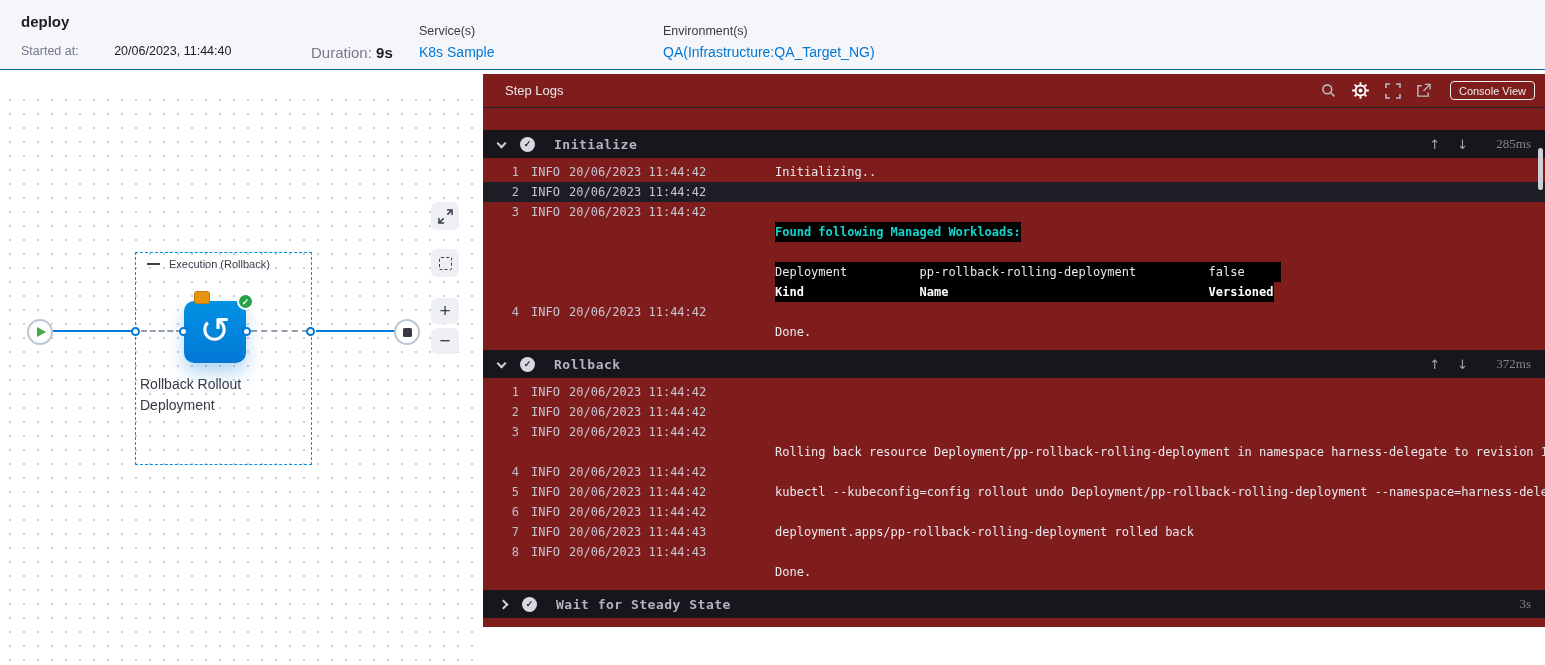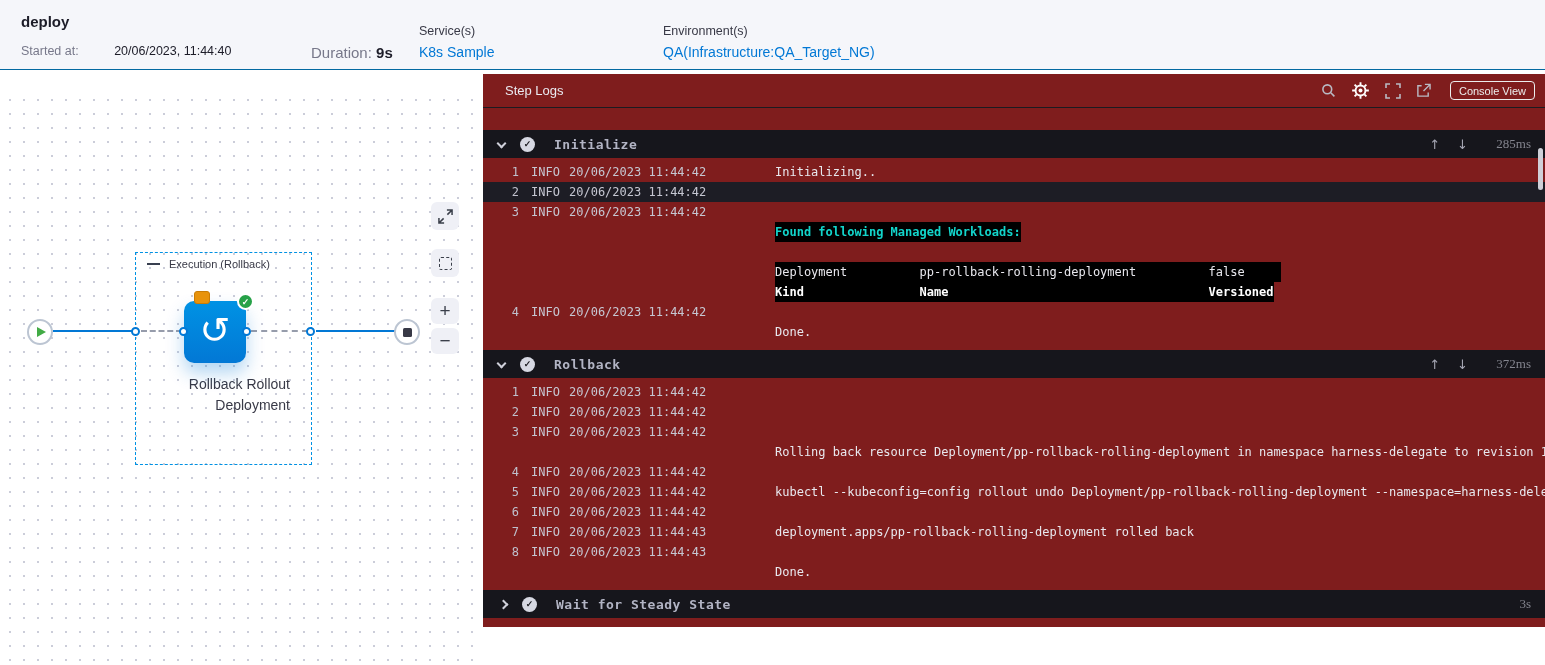--- a/index.html
+++ b/index.html
@@ -46,21 +46,21 @@
 
   .step-node { position:absolute; left:184px; top:211px; width:62px; height:62px; border-radius:10px;
     background:linear-gradient(180deg,#0092e4,#0278d5); display:flex; align-items:center; justify-content:center;
     box-shadow:0 10px 18px rgba(2,120,213,.30); cursor:pointer; z-index:3; }
   .undo-glyph { color:#fff; font-size:37px; line-height:1; font-family:"DejaVu Sans", sans-serif; transform:translateY(-2px); }
   .badge-check { position:absolute; right:-8px; top:-8px; width:17px; height:17px; border-radius:50%;
     background:#26a148; border:2px solid #fff; color:#fff; font-size:9px; font-weight:bold;
     display:flex; align-items:center; justify-content:center; }
   .badge-orange { position:absolute; left:10px; top:-10px; width:16px; height:13px; border-radius:3px;
     background:#e8930c; border:1px solid #c97c05; }
-  .node-label { position:absolute; left:140px; top:284px; width:150px; text-align:right;
+  .node-label { position:absolute; left:140px; top:284px; width:150px; text-align:left;
     font-size:14px; color:#383946; line-height:21px; }
 
   .canvas-btn { position:absolute; left:431px; width:28px; height:28px; background:#eff0f6; border-radius:6px;
     display:flex; align-items:center; justify-content:center; cursor:pointer; color:#3a3f4a; }
   .btn-expand { top:112px; }
   .btn-marquee { top:159px; }
   .btn-zoom-in { top:208px; height:26px; font-size:19px; }
   .btn-zoom-out { top:238px; height:26px; font-size:19px; }
   .marquee-glyph { width:13px; height:13px; border:1.6px dashed #3a3f4a; border-radius:2px; }
 

